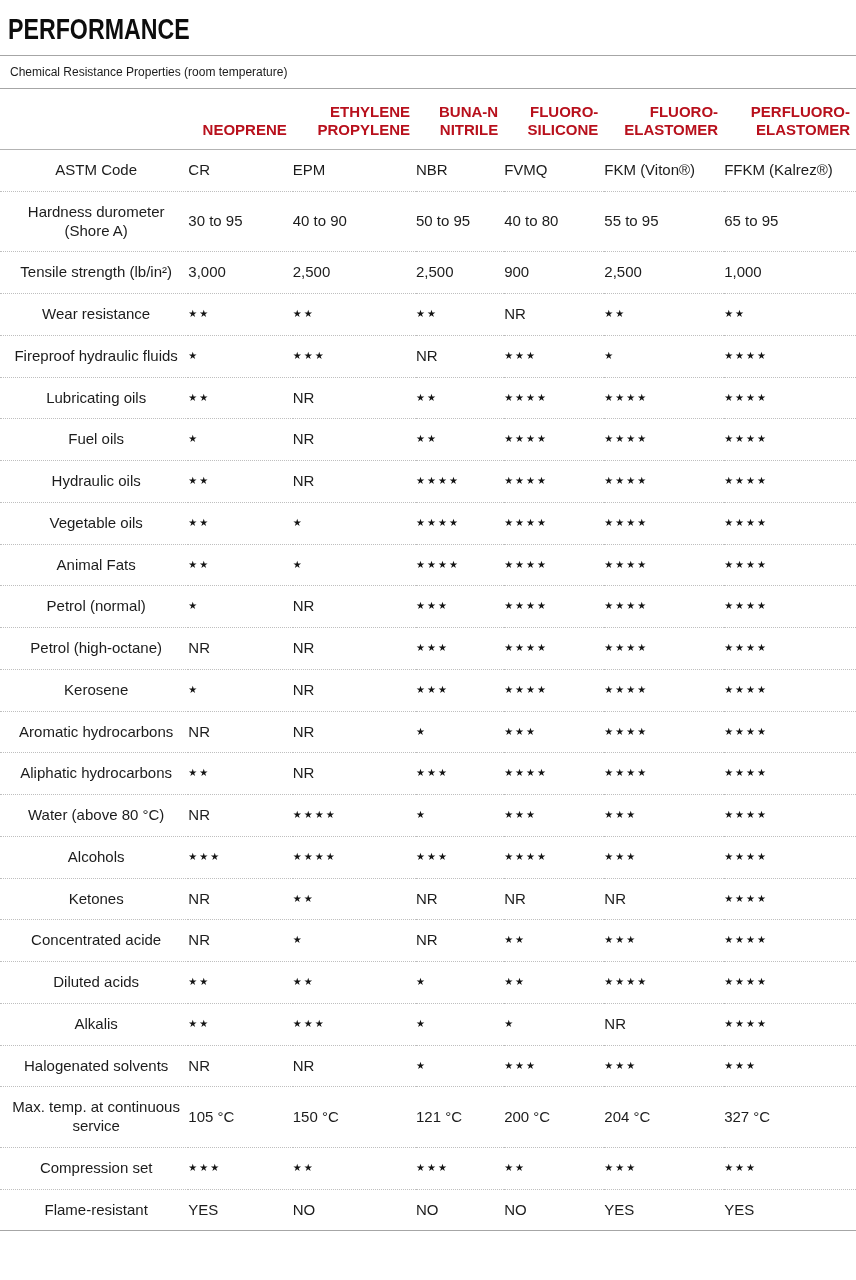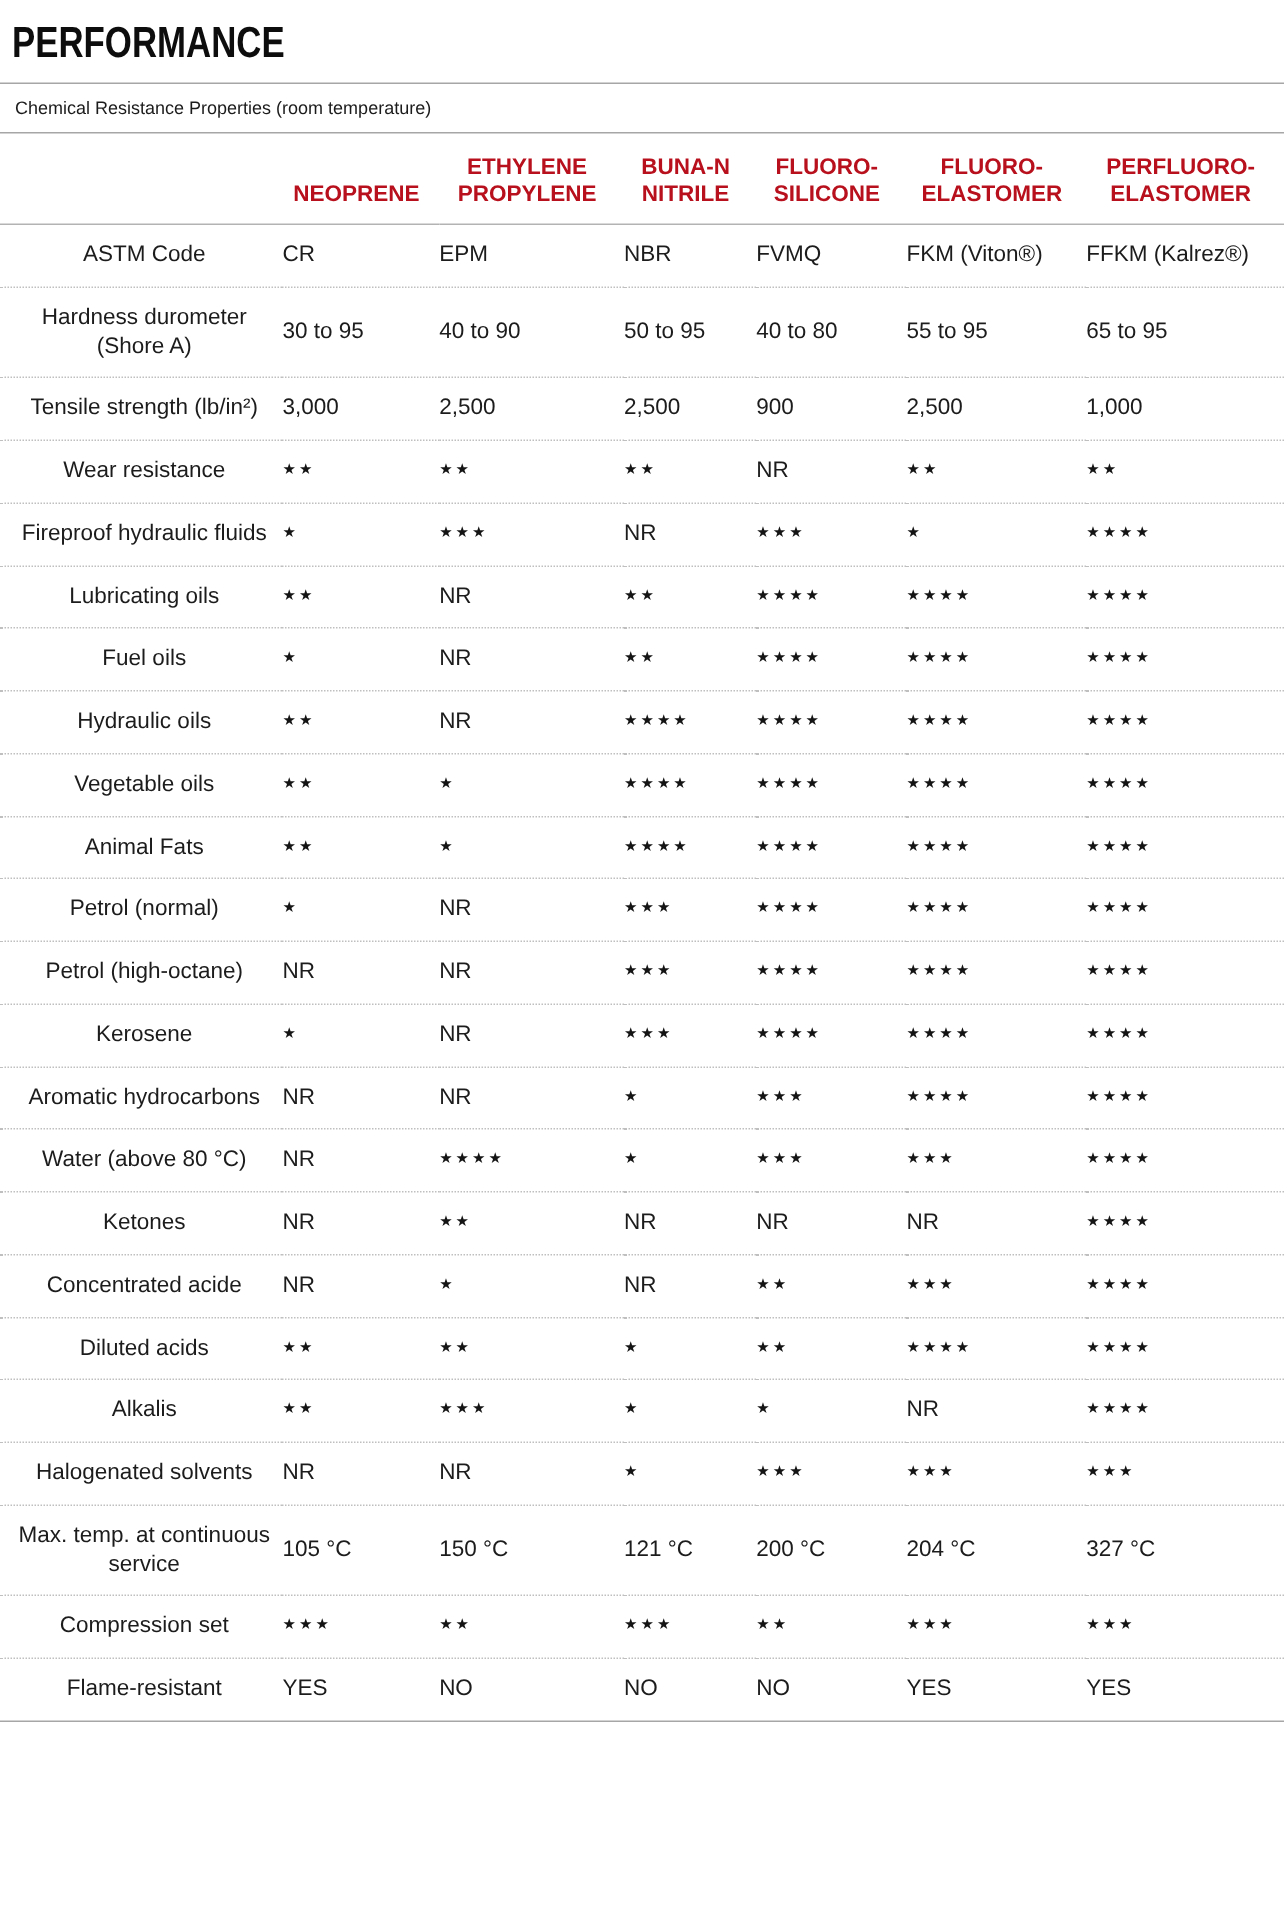--- a/index.html
+++ b/index.html
@@ -35,21 +35,21 @@
     padding:9px 10px;
     font-size:12px;
     color:#1c1c1c;
   }
   table {
     width:100%;
     border-collapse:collapse;
     table-layout:fixed;
   }
   thead th {
-    text-align:center;
+    text-align:right;
     vertical-align:bottom;
     font-size:15px;
     font-weight:bold;
     color:#b8101c;
     padding:14px 6px 10px 0;
     line-height:1.2;
   }
   thead tr { border-bottom:1px solid #b3b3b3; }
   thead th:first-child { padding-left:10px; }
   tbody th, tbody td {
@@ -227,25 +227,43 @@
         <tr>
           <th>Aromatic hydrocarbons</th>
           <td>NR</td>
           <td>NR</td>
           <td class="stars">★</td>
           <td class="stars">★★★</td>
           <td class="stars">★★★★</td>
           <td class="stars">★★★★</td>
         </tr>
         <tr>
+          <th>Aliphatic hydrocarbons</th>
+          <td class="stars">★★</td>
+          <td>NR</td>
+          <td class="stars">★★★</td>
+          <td class="stars">★★★★</td>
+          <td class="stars">★★★★</td>
+          <td class="stars">★★★★</td>
+        </tr>
+        <tr>
           <th>Water (above 80 °C)</th>
           <td>NR</td>
           <td class="stars">★★★★</td>
           <td class="stars">★</td>
           <td class="stars">★★★</td>
+          <td class="stars">★★★</td>
+          <td class="stars">★★★★</td>
+        </tr>
+        <tr>
+          <th>Alcohols</th>
+          <td class="stars">★★★</td>
+          <td class="stars">★★★★</td>
+          <td class="stars">★★★</td>
+          <td class="stars">★★★★</td>
           <td class="stars">★★★</td>
           <td class="stars">★★★★</td>
         </tr>
         <tr>
           <th>Ketones</th>
           <td>NR</td>
           <td class="stars">★★</td>
           <td>NR</td>
           <td>NR</td>
           <td>NR</td>

